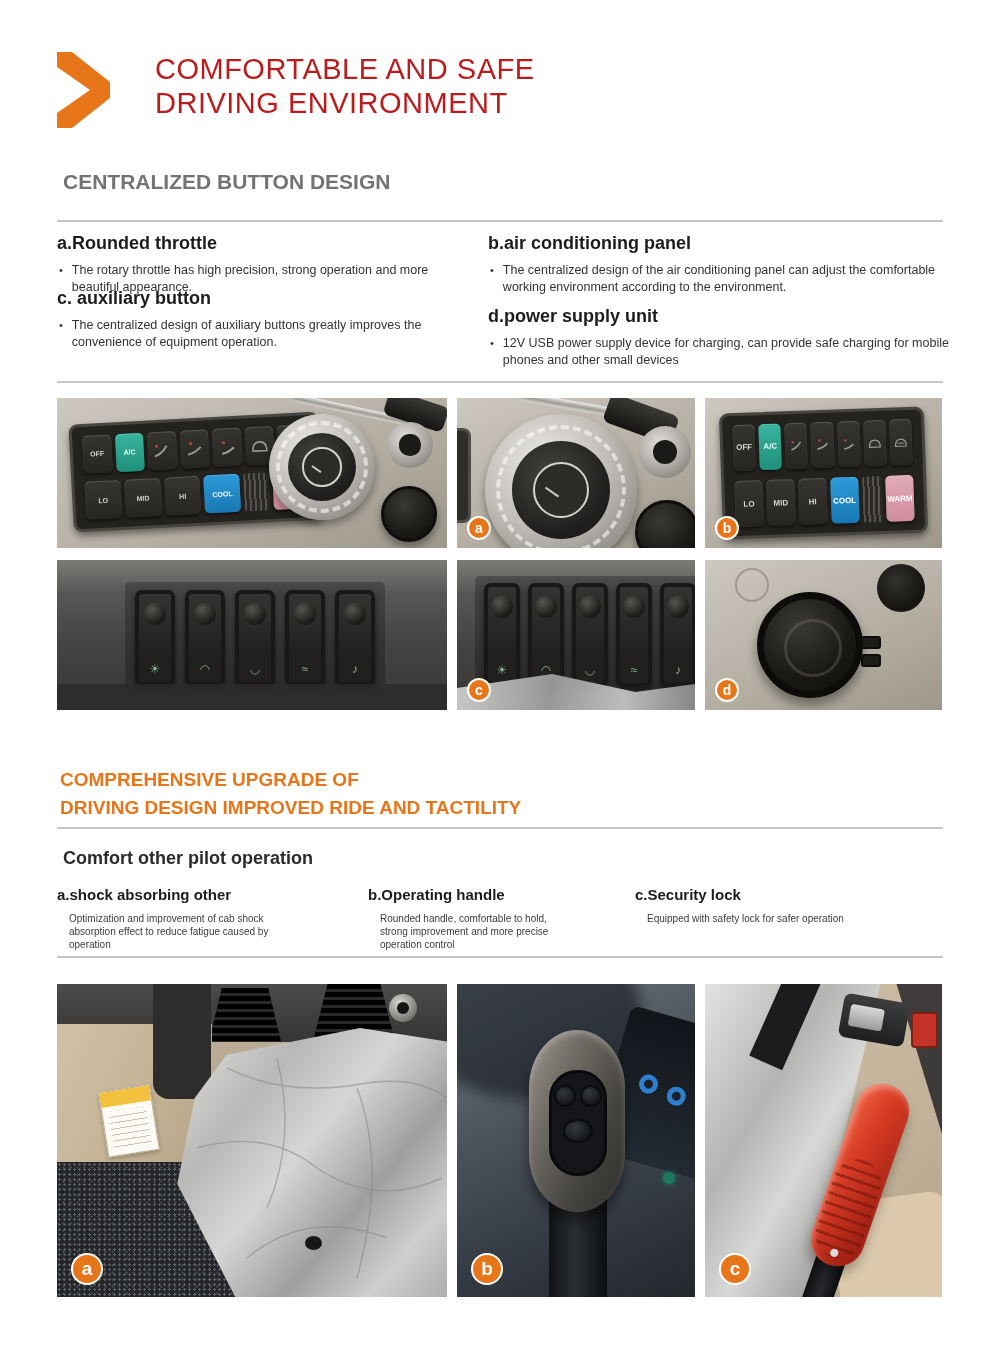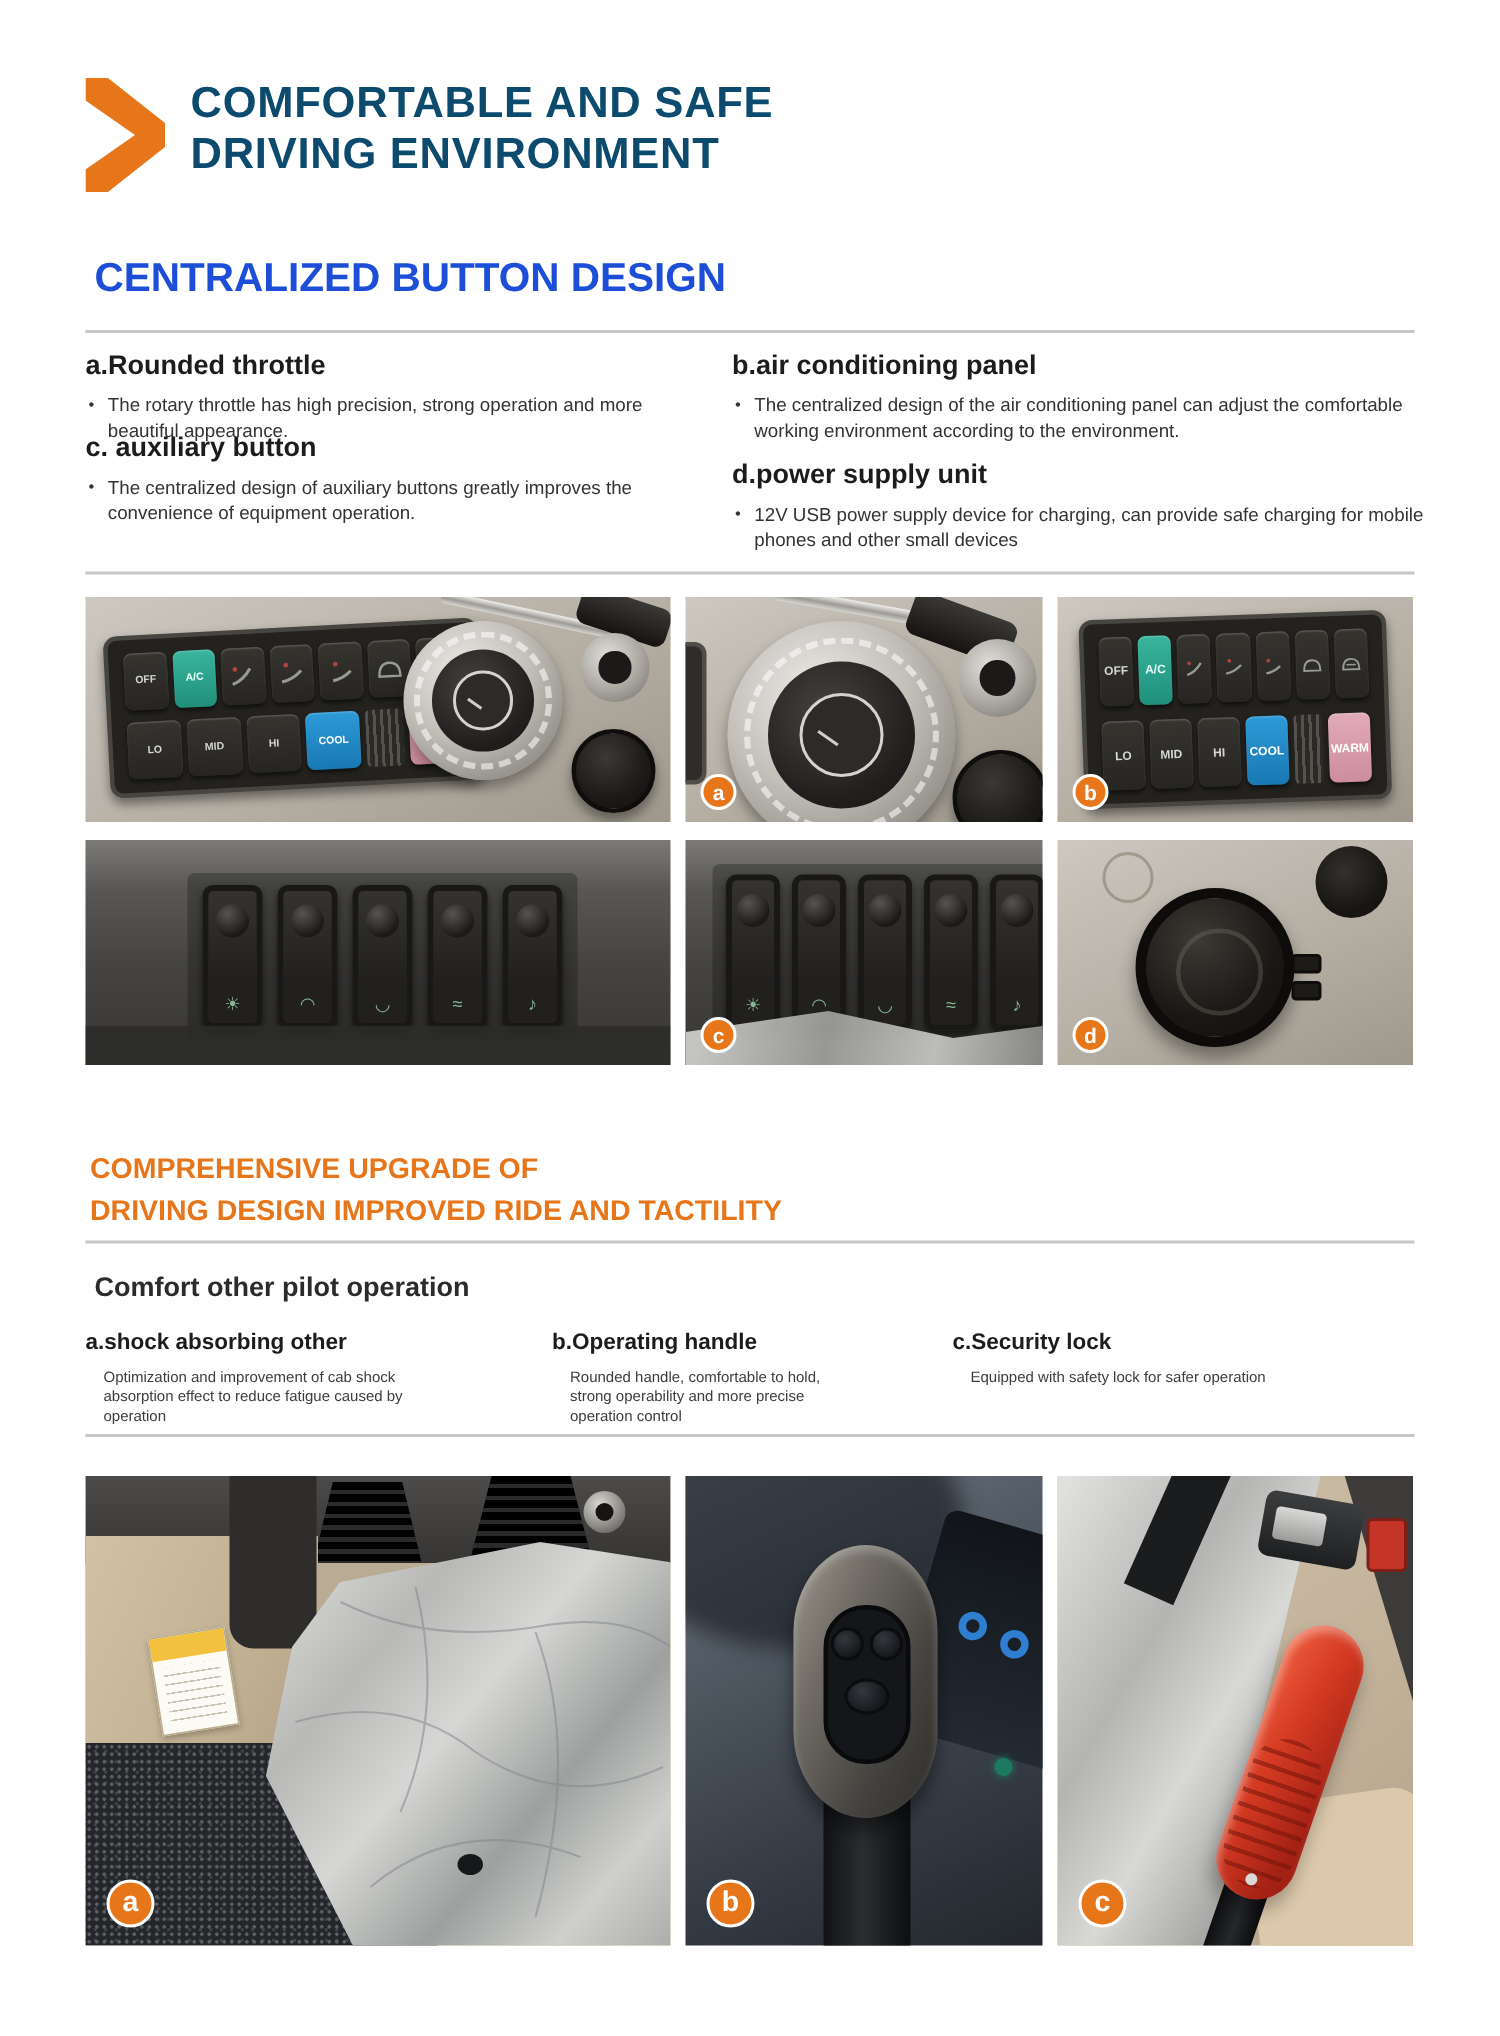--- a/index.html
+++ b/index.html
@@ -2,24 +2,24 @@
 <html><head>
 <meta charset="utf-8">
 <style>
   * { margin:0; padding:0; box-sizing:border-box; }
   body { background:#fff; font-family:"Liberation Sans", sans-serif; }
   .page { position:relative; width:1000px; height:1357px; background:#fff; overflow:hidden; }
 
   
   .hdr { position:absolute; left:57px; top:52px; display:flex; }
   .hdr-logo { width:54px; height:76px; margin-right:16px; }
-  .hdr-title { color:#0c4a6e; font-weight:bold; font-size:29px; line-height:34px; letter-spacing:.5px; }
-
-  
-  .sec1-h { position:absolute; left:63px; top:170px; color:#1d4ed8; font-weight:bold; font-size:27px; }
+  .hdr-title { color:#b91c1c; font-weight:normal; font-size:29px; line-height:34px; letter-spacing:.5px;margin-left:28px; }
+
+  
+  .sec1-h { position:absolute; left:63px; top:170px; color:#737373; font-weight:bold; font-size:21px; }
   .rule { position:absolute; left:57px; width:886px; height:2px; background:#c7c7c7; }
   .rule1 { top:220px; } .rule2 { top:381px; } .rule3 { top:827px; height:1.5px; } .rule4 { top:956px; height:1.5px; }
 
   
   .feat { position:absolute; }
   .feat h3 { font-size:18px; color:#1c1c1c; font-weight:bold; margin-bottom:8px; }
   .feat .bl { display:flex; font-size:12.5px; color:#333; line-height:17px; }
   .feat .dot { margin:0 9px 0 2px; font-size:11px; }
   .fa { left:57px; top:233px; width:395px; }
   .fb { left:488px; top:233px; width:460px; }
@@ -437,21 +437,21 @@
   </div>
   <div class="rule rule3"></div>
   <div class="sec2-sub">Comfort other pilot operation</div>
 
   <div class="scol sc1">
     <h4>a.shock absorbing other</h4>
     <p>Optimization and improvement of cab shock absorption effect to reduce fatigue caused by operation</p>
   </div>
   <div class="scol sc2">
     <h4>b.Operating handle</h4>
-    <p>Rounded handle, comfortable to hold, strong operability and more precise operation control</p>
+    <p>Rounded handle, comfortable to hold, strong improvement and more precise operation control</p>
   </div>
   <div class="scol sc3">
     <h4>c.Security lock</h4>
     <p>Equipped with safety lock for safer operation</p>
   </div>
   <div class="rule rule4"></div>
 
   <div class="grid2">
 
     <div class="photo pba">

